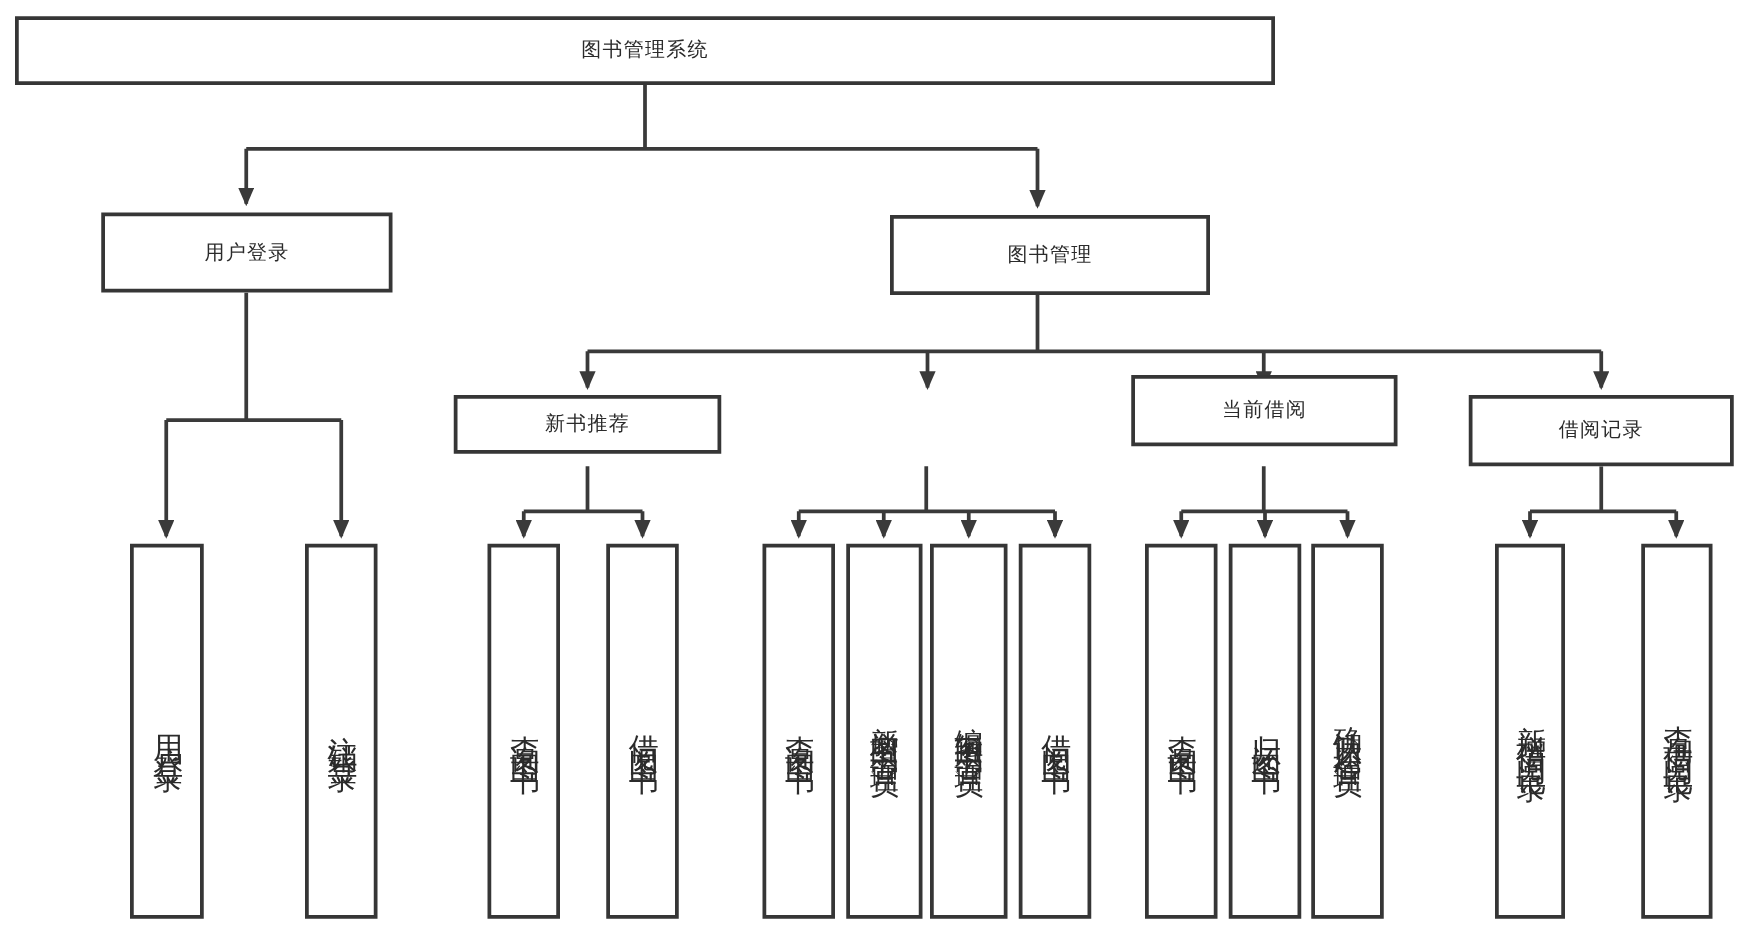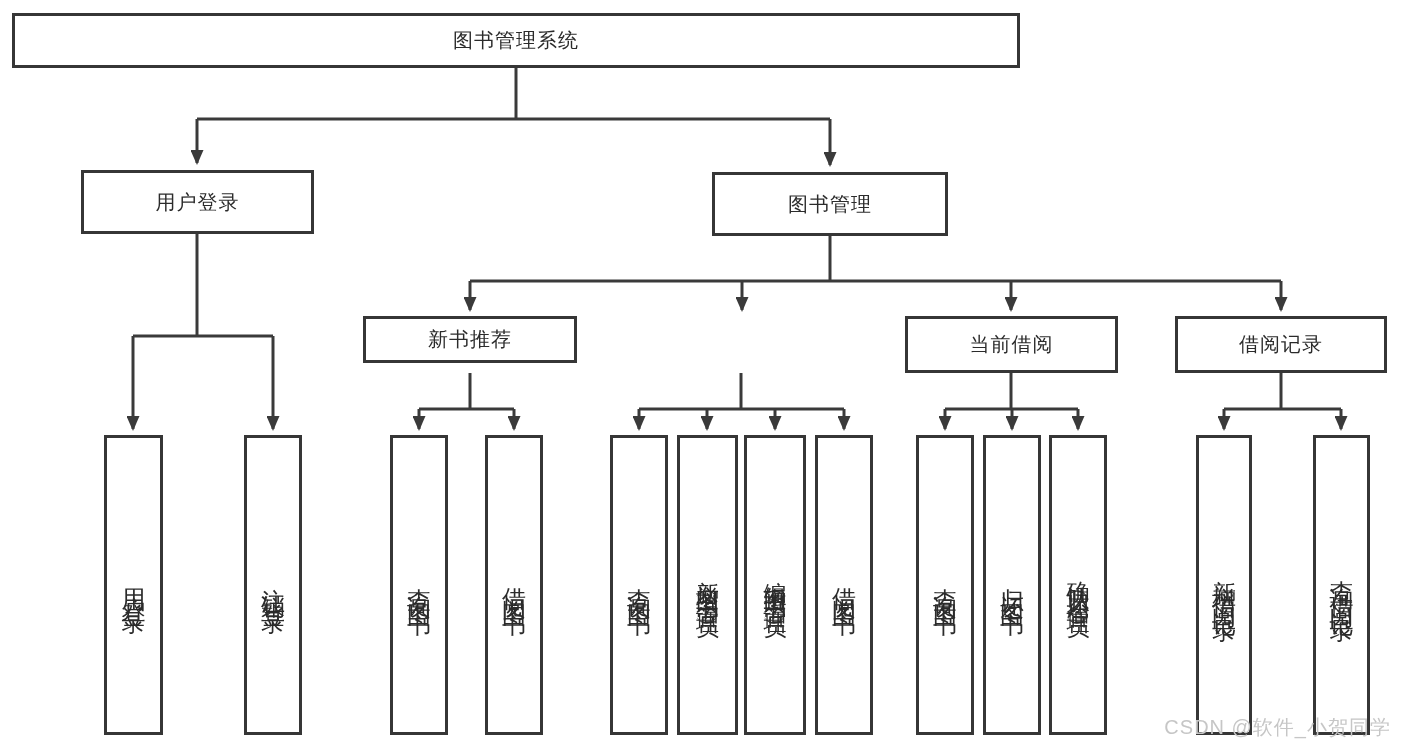--- a/index.html
+++ b/index.html
@@ -16,21 +16,21 @@
     box-sizing:border-box;
     border:3px solid #363636;
     background:#ffffff;
     color:#2b2b2b;
     display:flex;
     align-items:center;
     justify-content:center;
     z-index:2;
   }
   .h-node{
-    font-size:20px;
+    font-size:16px;
     letter-spacing:1px;
     white-space:nowrap;
     text-align:right;
   }
   .v-node{
     writing-mode:vertical-rl;
     text-orientation:mixed;
     font-size:24px;
     letter-spacing:8px;
     line-height:1;
@@ -98,38 +98,37 @@
       <line x1="1281" y1="373" x2="1281" y2="409"></line>
       <line x1="1224" y1="409" x2="1341" y2="409"></line>
       <line x1="1224" y1="409" x2="1224" y2="429" marker-end="url(#arw)"></line>
       <line x1="1341" y1="409" x2="1341" y2="429" marker-end="url(#arw)"></line>
     </g>
   </svg>
 
   <div class="node h-node" style="left:12px;top:13px;width:1008px;height:55px;">图书管理系统</div>
 
   <div class="node h-node" style="left:81px;top:170px;width:233px;height:64px;">用户登录</div>
-  <div class="node h-node" style="left:712px;top:172px;width:236px;height:64px;">图书管理</div>
+  <div class="node h-node" style="left:712px;top:172px;width:256px;height:64px;">图书管理</div>
 
   <div class="node h-node" style="left:363px;top:316px;width:214px;height:47px;">新书推荐</div>
-  <div class="node h-node" style="left:905px;top:316px;width:213px;height:57px;">当前借阅</div>
+  <div class="node h-node" style="left:905px;top:300px;width:213px;height:57px;">当前借阅</div>
   <div class="node h-node" style="left:1175px;top:316px;width:212px;height:57px;">借阅记录</div>
 
   <div class="node v-node" style="left:104px;top:435px;width:59px;height:300px;">用户登录</div>
   <div class="node v-node" style="left:244px;top:435px;width:58px;height:300px;">注销登录</div>
 
   <div class="node v-node" style="left:390px;top:435px;width:58px;height:300px;">查询图书</div>
   <div class="node v-node" style="left:485px;top:435px;width:58px;height:300px;">借阅图书</div>
 
   <div class="node v-node" style="left:610px;top:435px;width:58px;height:300px;">查询图书</div>
   <div class="node v-node long" style="left:677px;top:435px;width:61px;height:300px;">新增图书（管理员）</div>
   <div class="node v-node long" style="left:744px;top:435px;width:62px;height:300px;">编辑图书（管理员）</div>
   <div class="node v-node" style="left:815px;top:435px;width:58px;height:300px;">借阅图书</div>
 
   <div class="node v-node" style="left:916px;top:435px;width:58px;height:300px;">查询图书</div>
   <div class="node v-node" style="left:983px;top:435px;width:58px;height:300px;">归还图书</div>
   <div class="node v-node long" style="left:1049px;top:435px;width:58px;height:300px;">确认归还（管理员）</div>
 
   <div class="node v-node" style="left:1196px;top:435px;width:56px;height:300px;">新增借阅记录</div>
   <div class="node v-node" style="left:1313px;top:435px;width:57px;height:300px;">查询借阅记录</div>
 
-  <div class="watermark">CSDN @软件_小贺同学</div>
 </div>
 
 </body></html>

